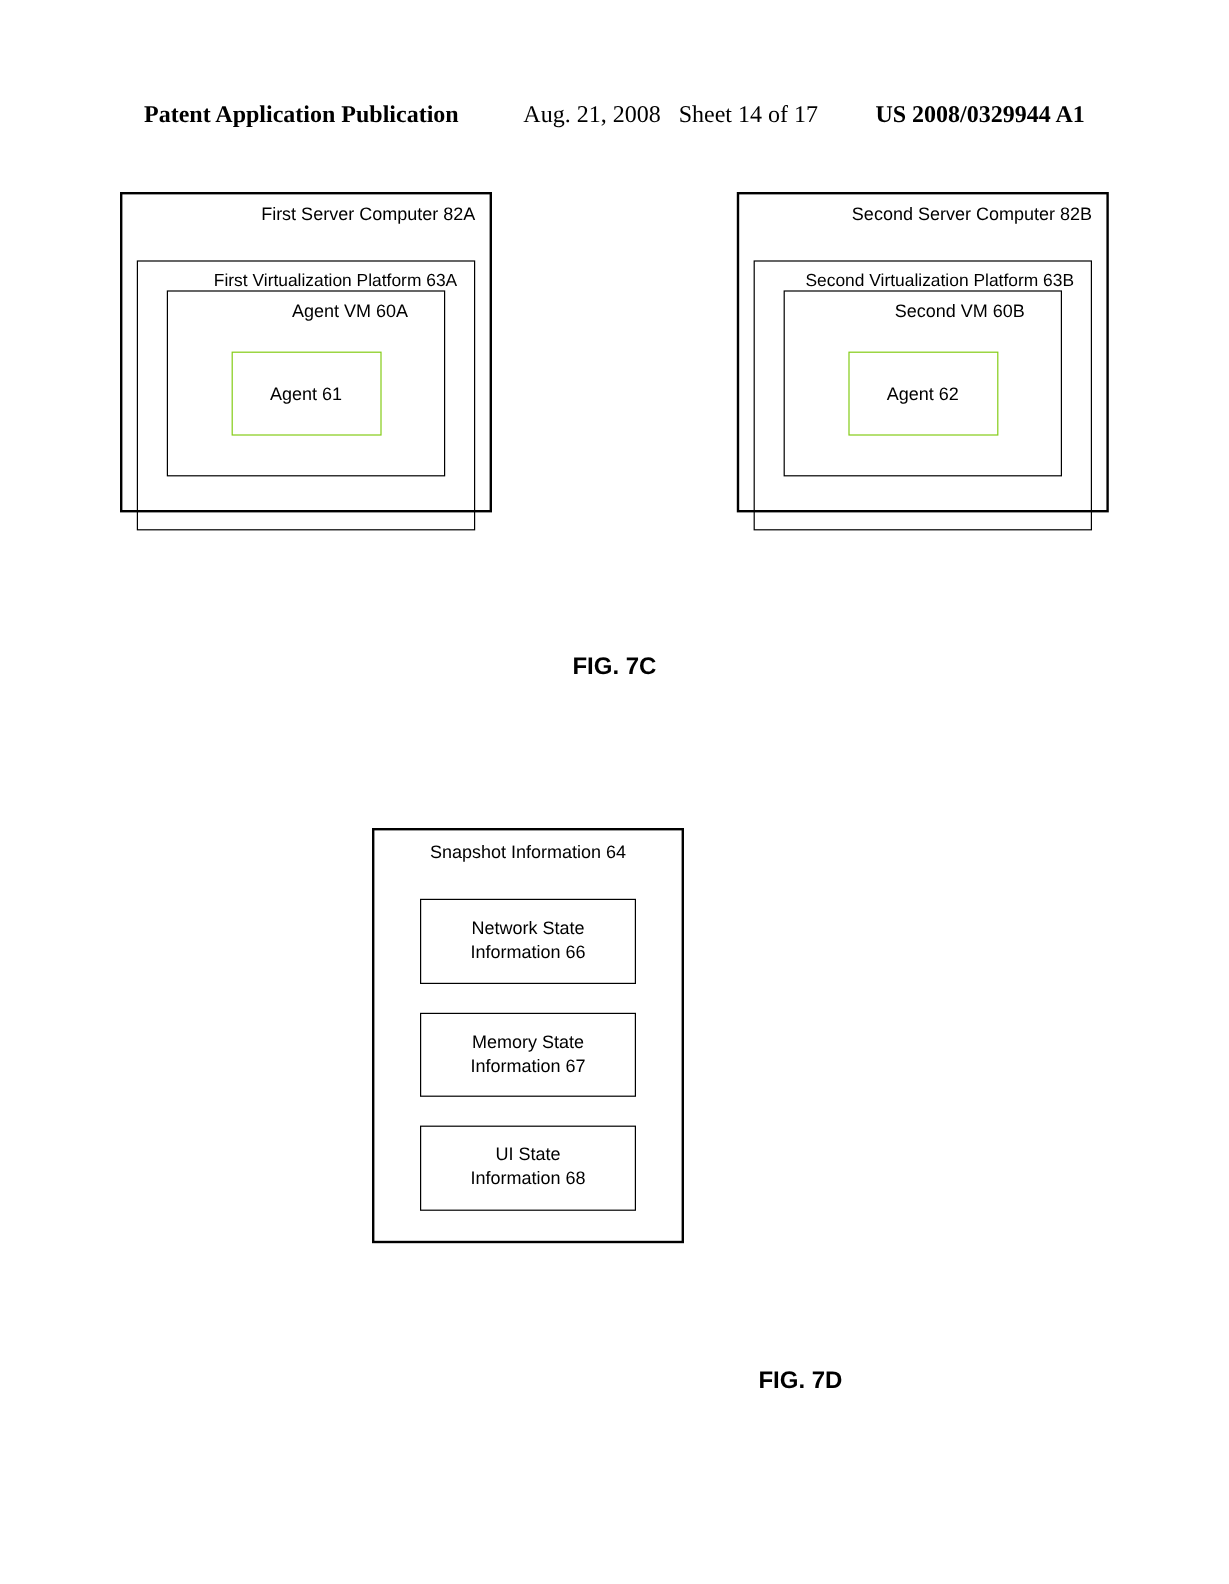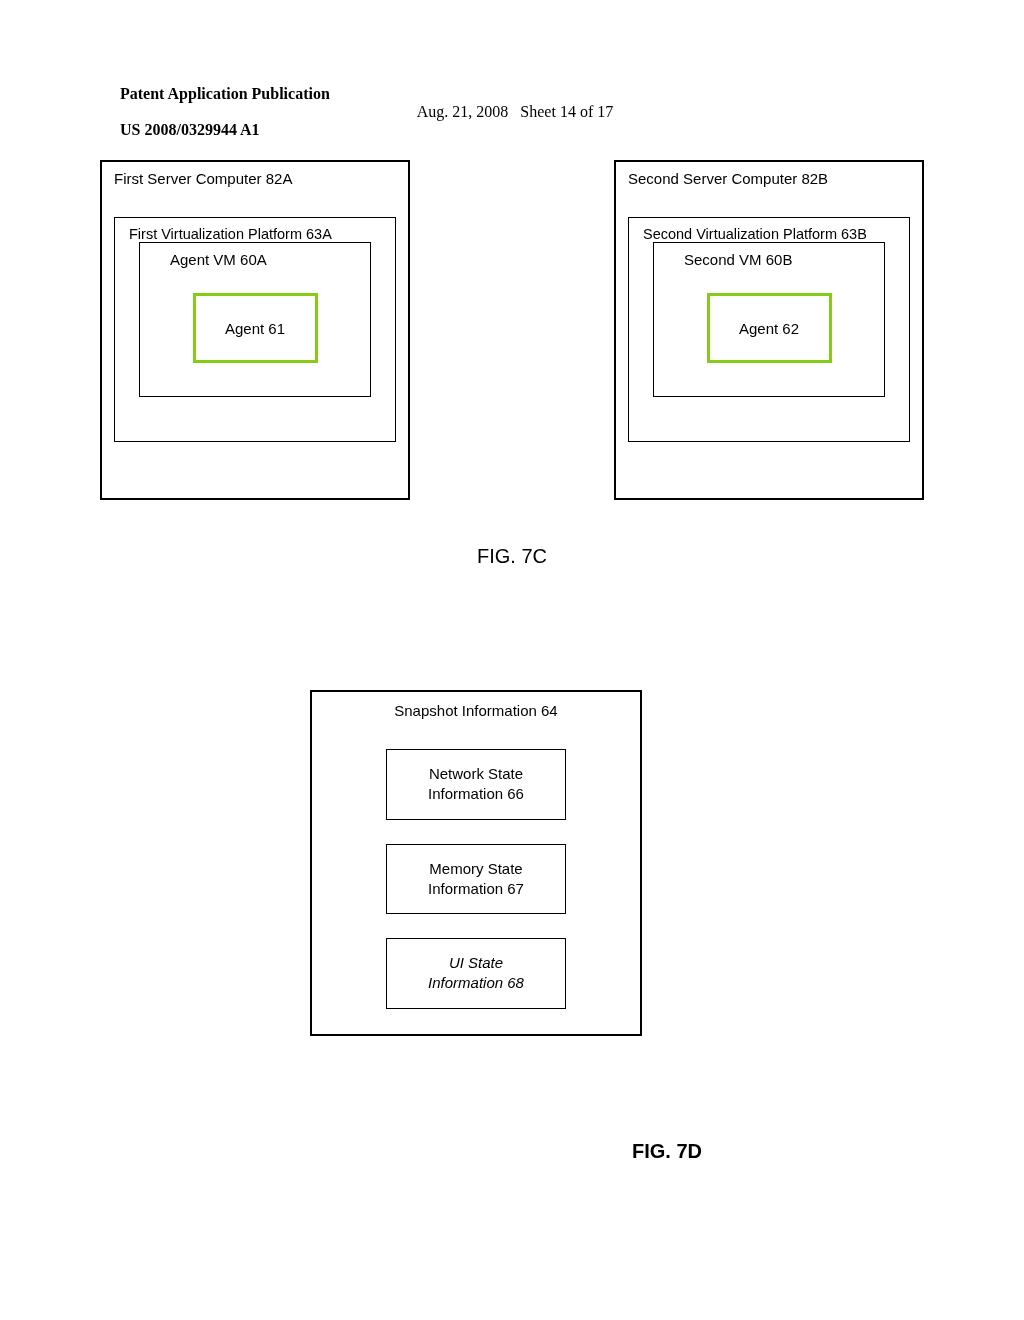--- a/index.html
+++ b/index.html
@@ -11,22 +11,21 @@
       position: relative;
     }
     .header {
       position: absolute;
       top: 85px;
       left: 0;
       right: 0;
       padding: 0 120px;
       display: flex;
       font-family: "Times New Roman", Times, serif;
-      font-size: 16px;
-      flex-direction: column;
+      font-size: 20px;
     }
     .header .left { font-weight: bold; flex: 0 0 auto; }
     .header .mid { flex: 1; text-align: center; padding-left: 6px; }
     .header .right { flex: 0 0 auto; font-weight: bold; }
     .page {
       position: absolute;
       top: 130px;
       left: 40px;
       right: 40px;
       bottom: 40px;
@@ -35,80 +34,80 @@
       position: absolute;
       top: 30px;
       left: 60px;
       right: 60px;
       display: flex;
       justify-content: space-between;
     }
     .server-box {
       border: 2px solid #000;
       width: 310px;
-      height: 340px;
-      text-align: left;
+      height: 267px;
+      text-align: right;
       padding: 8px 12px 12px 12px;
       font-size: 15px;
     }
     .server-box .server-title { margin-bottom: 30px; }
     .platform-box {
       border: 1px solid #000;
       height: 225px;
       padding: 8px 14px 14px 14px;
     }
     .platform-box .plat-title { font-size: 14.5px; }
     .vm-box {
       border: 1px solid #000;
       height: 155px;
       padding: 8px 30px 16px 30px;
       margin: 0 10px;
     }
     .vm-box .vm-title { margin-bottom: 25px; }
     .agent-box {
-      border: 3px solid #84cc16;
+      border: 1px solid #84cc16;
       height: 70px;
       width: 125px;
       margin: 0 auto;
       display: flex;
       align-items: center;
       justify-content: center;
     }
     .fig7c-label {
       position: absolute;
       top: 415px;
       left: 0;
       right: 0;
       text-align: center;
-      font-weight: normal;
+      font-weight: bold;
       font-size: 20px;
     }
     .fig7d-area {
       position: absolute;
       top: 560px;
       left: 270px;
-      width: 332px;
+      width: 260px;
     }
     .snapshot-box {
       border: 2px solid #000;
       padding: 10px 30px 25px 30px;
       text-align: center;
       font-size: 15px;
     }
     .snapshot-box .snap-title { margin-bottom: 30px; }
     .state-box {
       border: 1px solid #000;
       padding: 14px 4px;
       margin-bottom: 24px;
       width: 180px;
       margin-left: auto;
       margin-right: auto;
       line-height: 1.35;
     }
-    .state-box:last-child { margin-bottom: 0; font-style: italic; }
+    .state-box:last-child { margin-bottom: 0; }
     .fig7d-label {
       position: absolute;
       top: 1010px;
       left: 592px;
       font-weight: bold;
       font-size: 20px;
     }
   </style>
 </head>
 <body>

